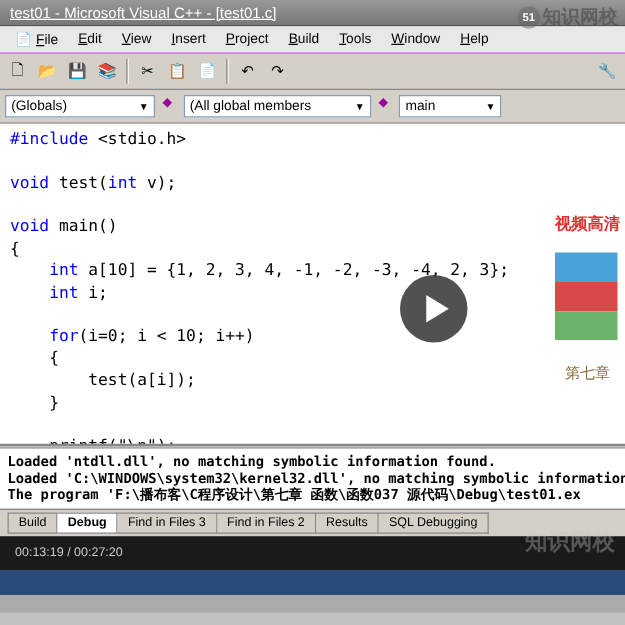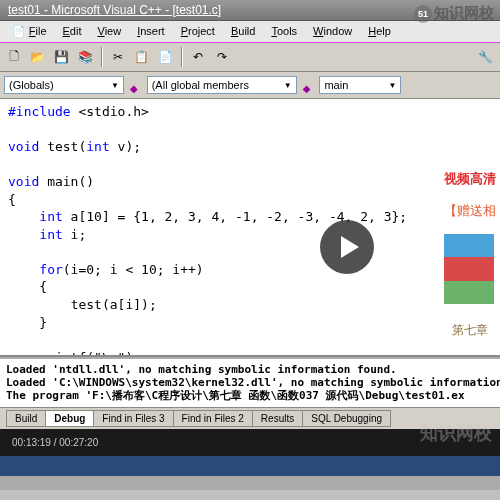--- a/index.html
+++ b/index.html
@@ -7,21 +7,21 @@
 
 .titlebar { background: linear-gradient(180deg, #999, #777); color: #fff; padding: 3px 8px; font-size: 12px; border-bottom: 1px solid #555; text-decoration: underline; }
 .menubar { background: #e8e8e8; display: flex; padding: 2px 4px; border-bottom: 1px solid #d946ef; }
 .menubar span { padding: 2px 8px; cursor: default; }
 .menubar span u { text-decoration: underline; }
 
 .toolbar { background: #d4d0c8; padding: 3px; border-bottom: 1px solid #888; display: flex; gap: 2px; align-items: center; min-height: 28px; }
 .tbtn { width: 22px; height: 22px; background: #d4d0c8; border: 1px solid #d4d0c8; display: flex; align-items: center; justify-content: center; font-size: 12px; }
 .tsep { width: 2px; height: 20px; border-left: 1px solid #888; border-right: 1px solid #fff; margin: 0 2px; }
 
-.dropbar { background: #d4d0c8; padding: 4px; display: flex; gap: 6px; align-items: flex-end; border-bottom: 1px solid #888; }
+.dropbar { background: #d4d0c8; padding: 4px; display: flex; gap: 6px; align-items: flex-start; border-bottom: 1px solid #888; }
 .dropdown { background: #fff; border: 1px solid #7f9db9; padding: 2px 4px; font-size: 11px; display: flex; justify-content: space-between; align-items: center; }
 .dropdown::after { content: '▼'; font-size: 8px; color: #000; }
 .bullet { color: #9c00a0; margin-right: 3px; font-size: 10px; }
 
 .editor { background: #fff; padding: 4px 8px; font-family: 'Courier New', monospace; font-size: 13px; height: 258px; overflow: hidden; position: relative; border-bottom: 2px solid #888; }
 .editor pre { white-space: pre; line-height: 1.35; }
 .kw { color: #0000ff; }
 .pp { color: #0000ff; }
 
 .output { background: #fff; padding: 4px 6px; font-family: 'Courier New', monospace; font-size: 11px; font-weight: bold; height: 50px; overflow: hidden; border-top: 2px solid #aaa; }
@@ -152,20 +152,19 @@
 <div class="bottom-gray"></div>
 
 <div class="playbtn"></div>
 
 <div class="wm-bottom">
   <span>知识网校</span>
 </div>
 
 <div class="sidepanel">
   <div class="sp-red">视频高清</div>
-  <div class="sp-orange">【赠送相</div>
   <div class="sp-colorblock">
     <div style="background:#4aa3d8"></div>
     <div style="background:#d84a4a"></div>
     <div style="background:#6bb36b"></div>
   </div>
   <div class="sp-caption">第七章 </div>
 </div>
 
 </body></html>

